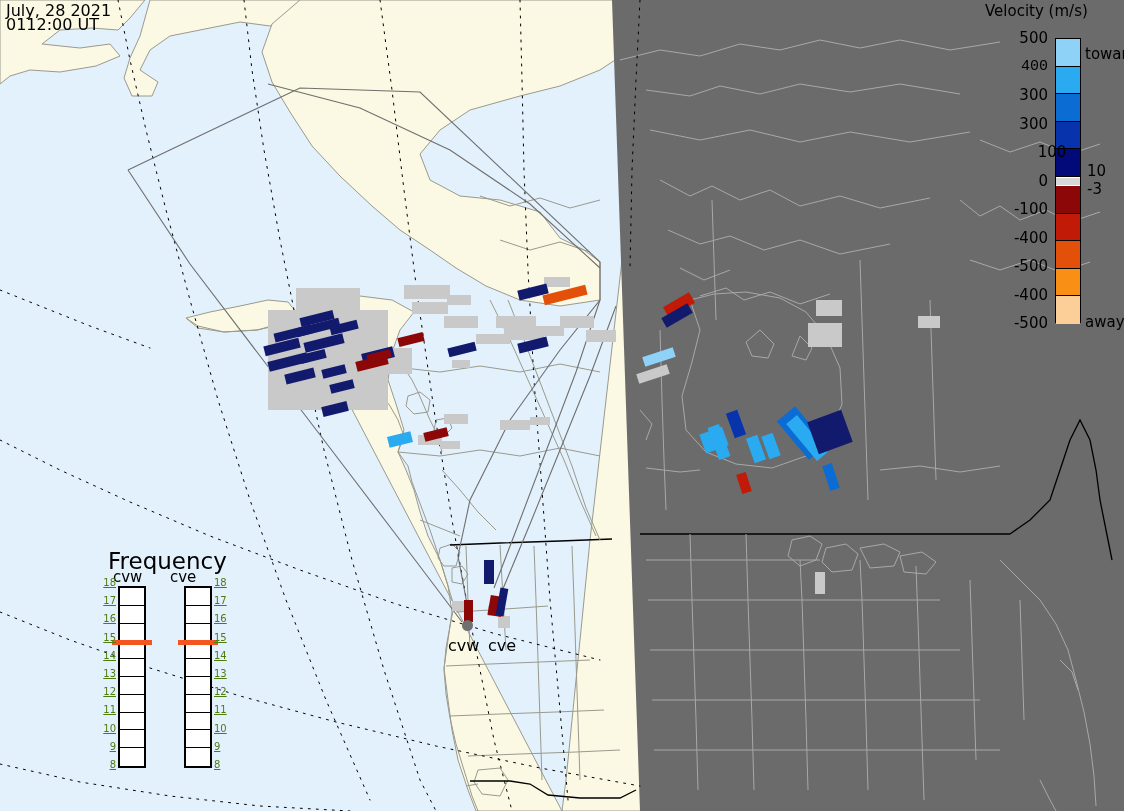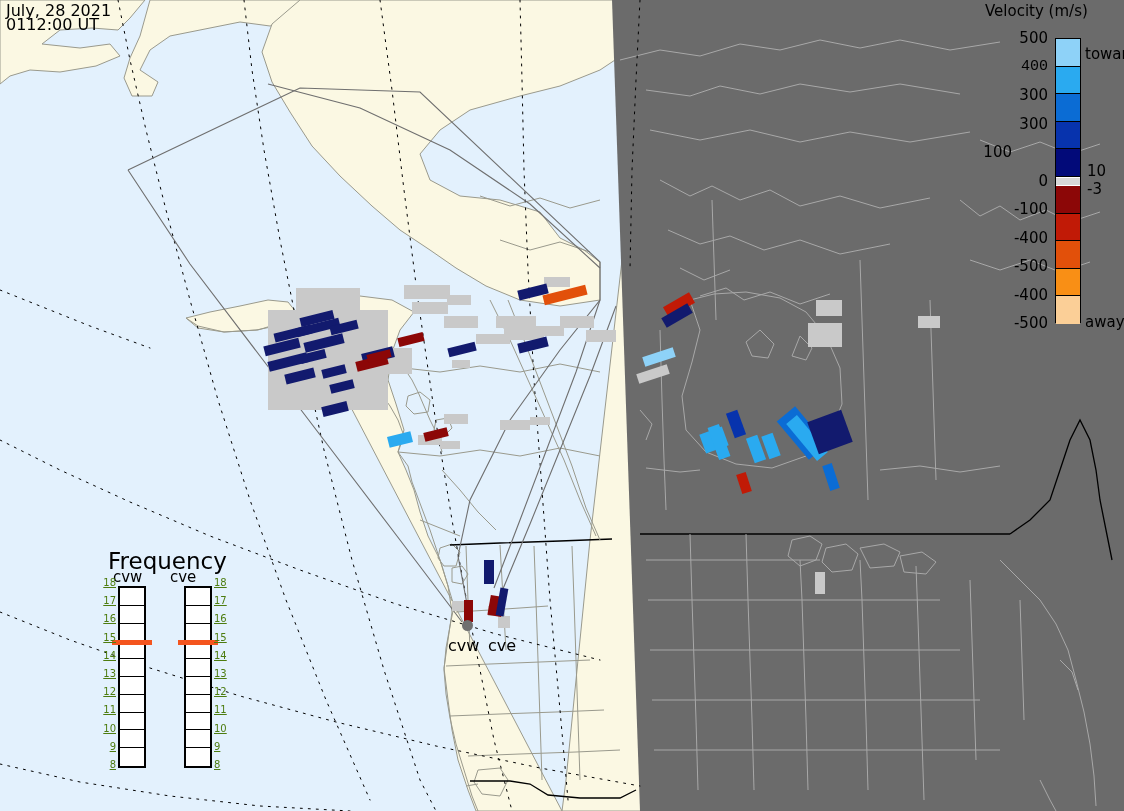--- a/index.html
+++ b/index.html
@@ -284,21 +284,21 @@
         <div class="cbar-cell" style="height: 27.6px; background: rgb(193, 26, 6);"></div>
         <div class="cbar-cell" style="height: 27.6px; background: rgb(226, 80, 10);"></div>
         <div class="cbar-cell" style="height: 27.6px; background: rgb(249, 143, 21);"></div>
         <div class="cbar-cell" style="height: 27.6px; background: rgb(251, 207, 151);"></div>
       </div>
     <div id="cbar-ticks">
         <div class="cbar-tick" style="left: 1000px; width: 48px; top: 29px;">500</div>
         <div class="cbar-tick" style="left: 1000px; width: 48px; top: 57.5px; font-family: Liberation Mono, monospace;">400</div>
         <div class="cbar-tick" style="left: 1000px; width: 48px; top: 86px;">300</div>
         <div class="cbar-tick" style="left: 1000px; width: 48px; top: 114.5px;">300</div>
-        <div class="cbar-tick" style="left: 964px; width: 48px; top: 143px;">100</div>
+        <div class="cbar-tick" style="left: 1028px; width: 48px; top: 143px; text-align: center;">100</div>
         <div class="cbar-tick" style="left: 1000px; width: 48px; top: 171.5px;">0</div>
         <div class="cbar-tick" style="left: 1000px; width: 48px; top: 200px;">-100</div>
         <div class="cbar-tick" style="left: 1000px; width: 48px; top: 228.5px;">-400</div>
         <div class="cbar-tick" style="left: 1000px; width: 48px; top: 257px;">-500</div>
         <div class="cbar-tick" style="left: 1000px; width: 48px; top: 285.5px;">-400</div>
         <div class="cbar-tick" style="left: 1000px; width: 48px; top: 314px;">-500</div>
       </div>
     <div class="cbar-side" style="left:1085px;top:45px">toward</div>
     <div class="cbar-side" style="left:1085px;top:313px">away</div>
     <div class="cbar-side" style="left:1087px;top:162px">10</div>

